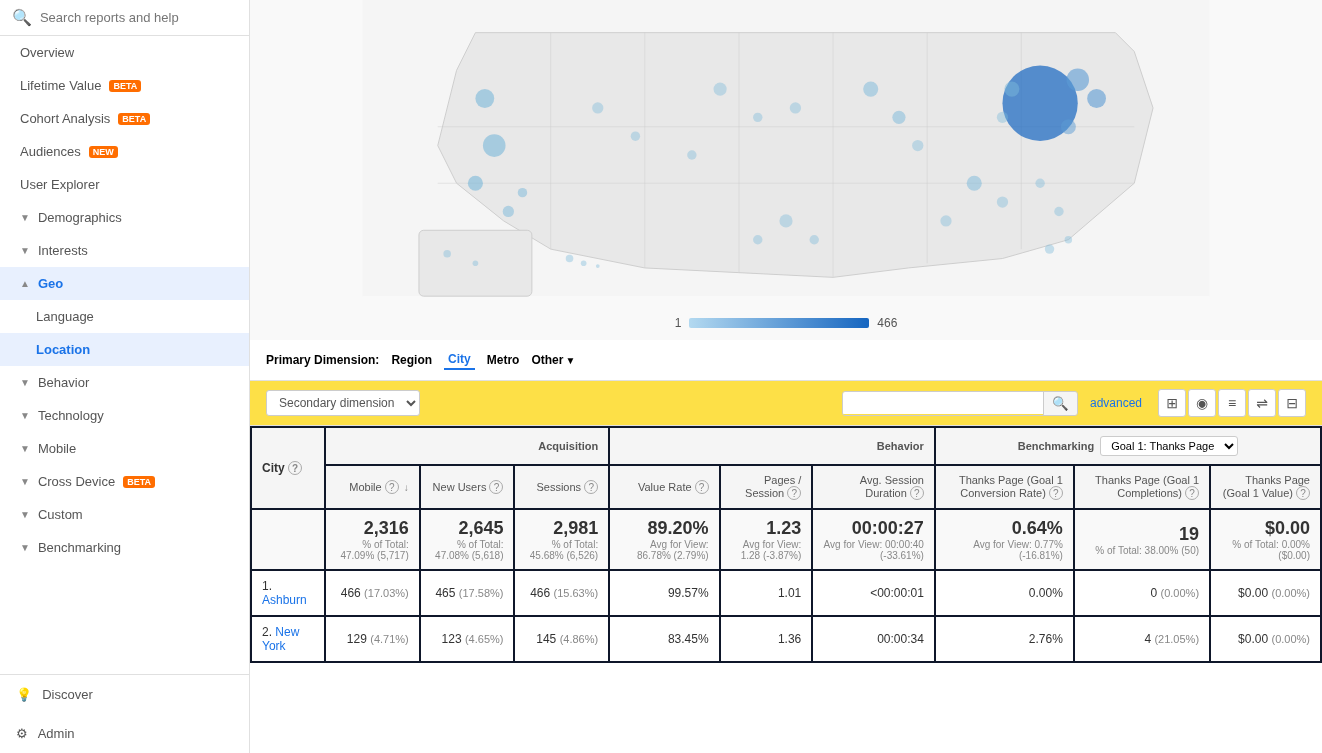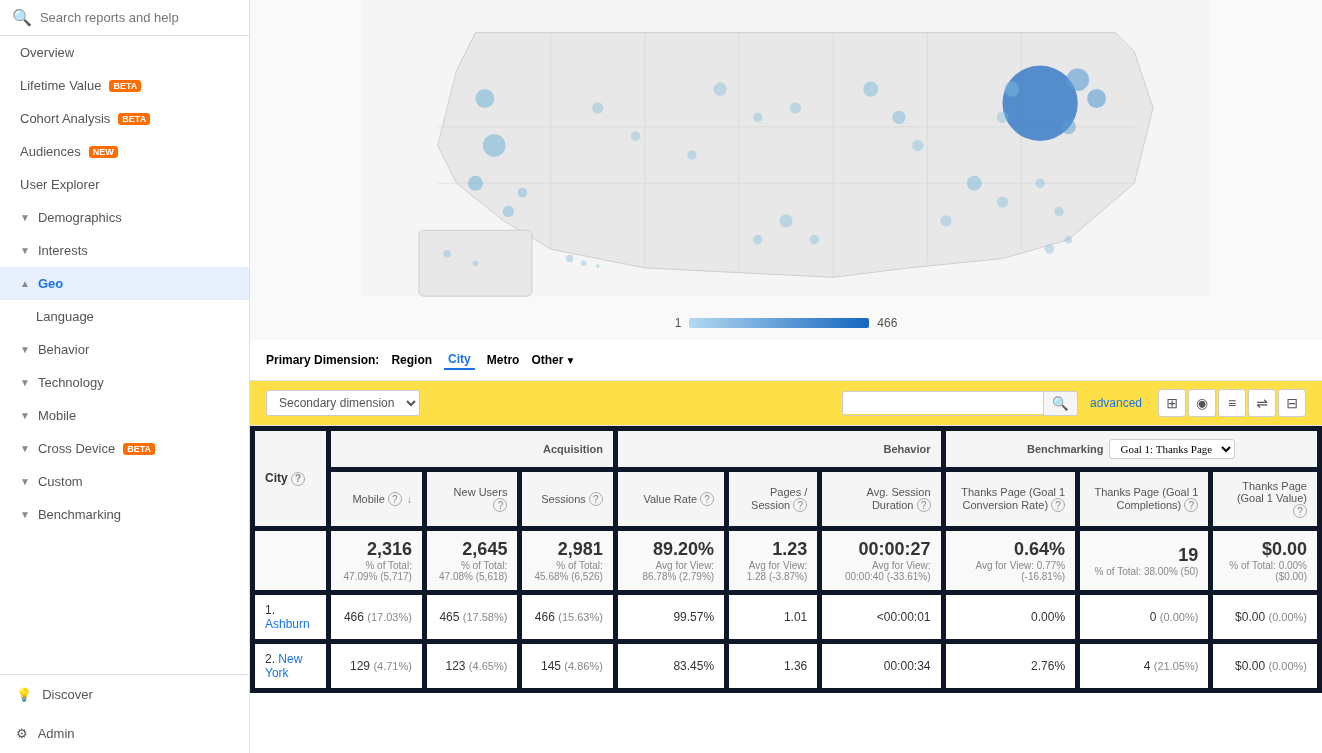--- a/index.html
+++ b/index.html
@@ -196,21 +196,21 @@
       background: #fff;
     }
 
     
     .data-table {
       width: 100%;
       border-collapse: collapse;
       font-size: 12px;
     }
     .data-table th, .data-table td {
-      border: 5px solid #0f172a;
+      border: 2px solid #0f172a;
       padding: 8px 10px;
       text-align: right;
     }
     .data-table th {
       background: #f5f5f5;
       font-weight: normal;
       color: #555;
       font-size: 11px;
     }
     .data-table th.city-col, .data-table td.city-col {
@@ -231,21 +231,20 @@
       display: flex;
       align-items: center;
       gap: 6px;
     }
     .goal-select {
       border: 1px solid #ccc;
       border-radius: 3px;
       padding: 2px 6px;
       font-size: 11px;
       background: #fff;
-      font-family: Liberation Serif, serif;
     }
 
     .city-link { color: #1a73e8; cursor: pointer; text-decoration: none; }
 
     .summary-row td { background: #f9f9f9; font-size: 11px; }
     .summary-main { font-size: 18px; font-weight: bold; color: #333; }
     .summary-sub { font-size: 10px; color: #888; }
 
     .sort-icon { font-size: 10px; color: #888; margin-left: 2px; }
 
@@ -297,20 +296,23 @@
   <div class="nav-item">
     <span class="chevron">▼</span>
     <span>Interests</span>
   </div>
   <div class="nav-item" style="background:#e8f0fe; color:#1a73e8; font-weight:bold;">
     <span class="chevron">▲</span>
     <span>Geo</span>
   </div>
   <div class="nav-item sub">
     <span>Language</span>
+  </div>
+  <div class="nav-item sub active" style="background:#e8f0fe; color:#1a73e8; font-weight:bold;">
+    <span>Location</span>
   </div>
   <div class="nav-item">
     <span class="chevron">▼</span>
     <span>Behavior</span>
   </div>
   <div class="nav-item">
     <span class="chevron">▼</span>
     <span>Technology</span>
   </div>
   <div class="nav-item">

